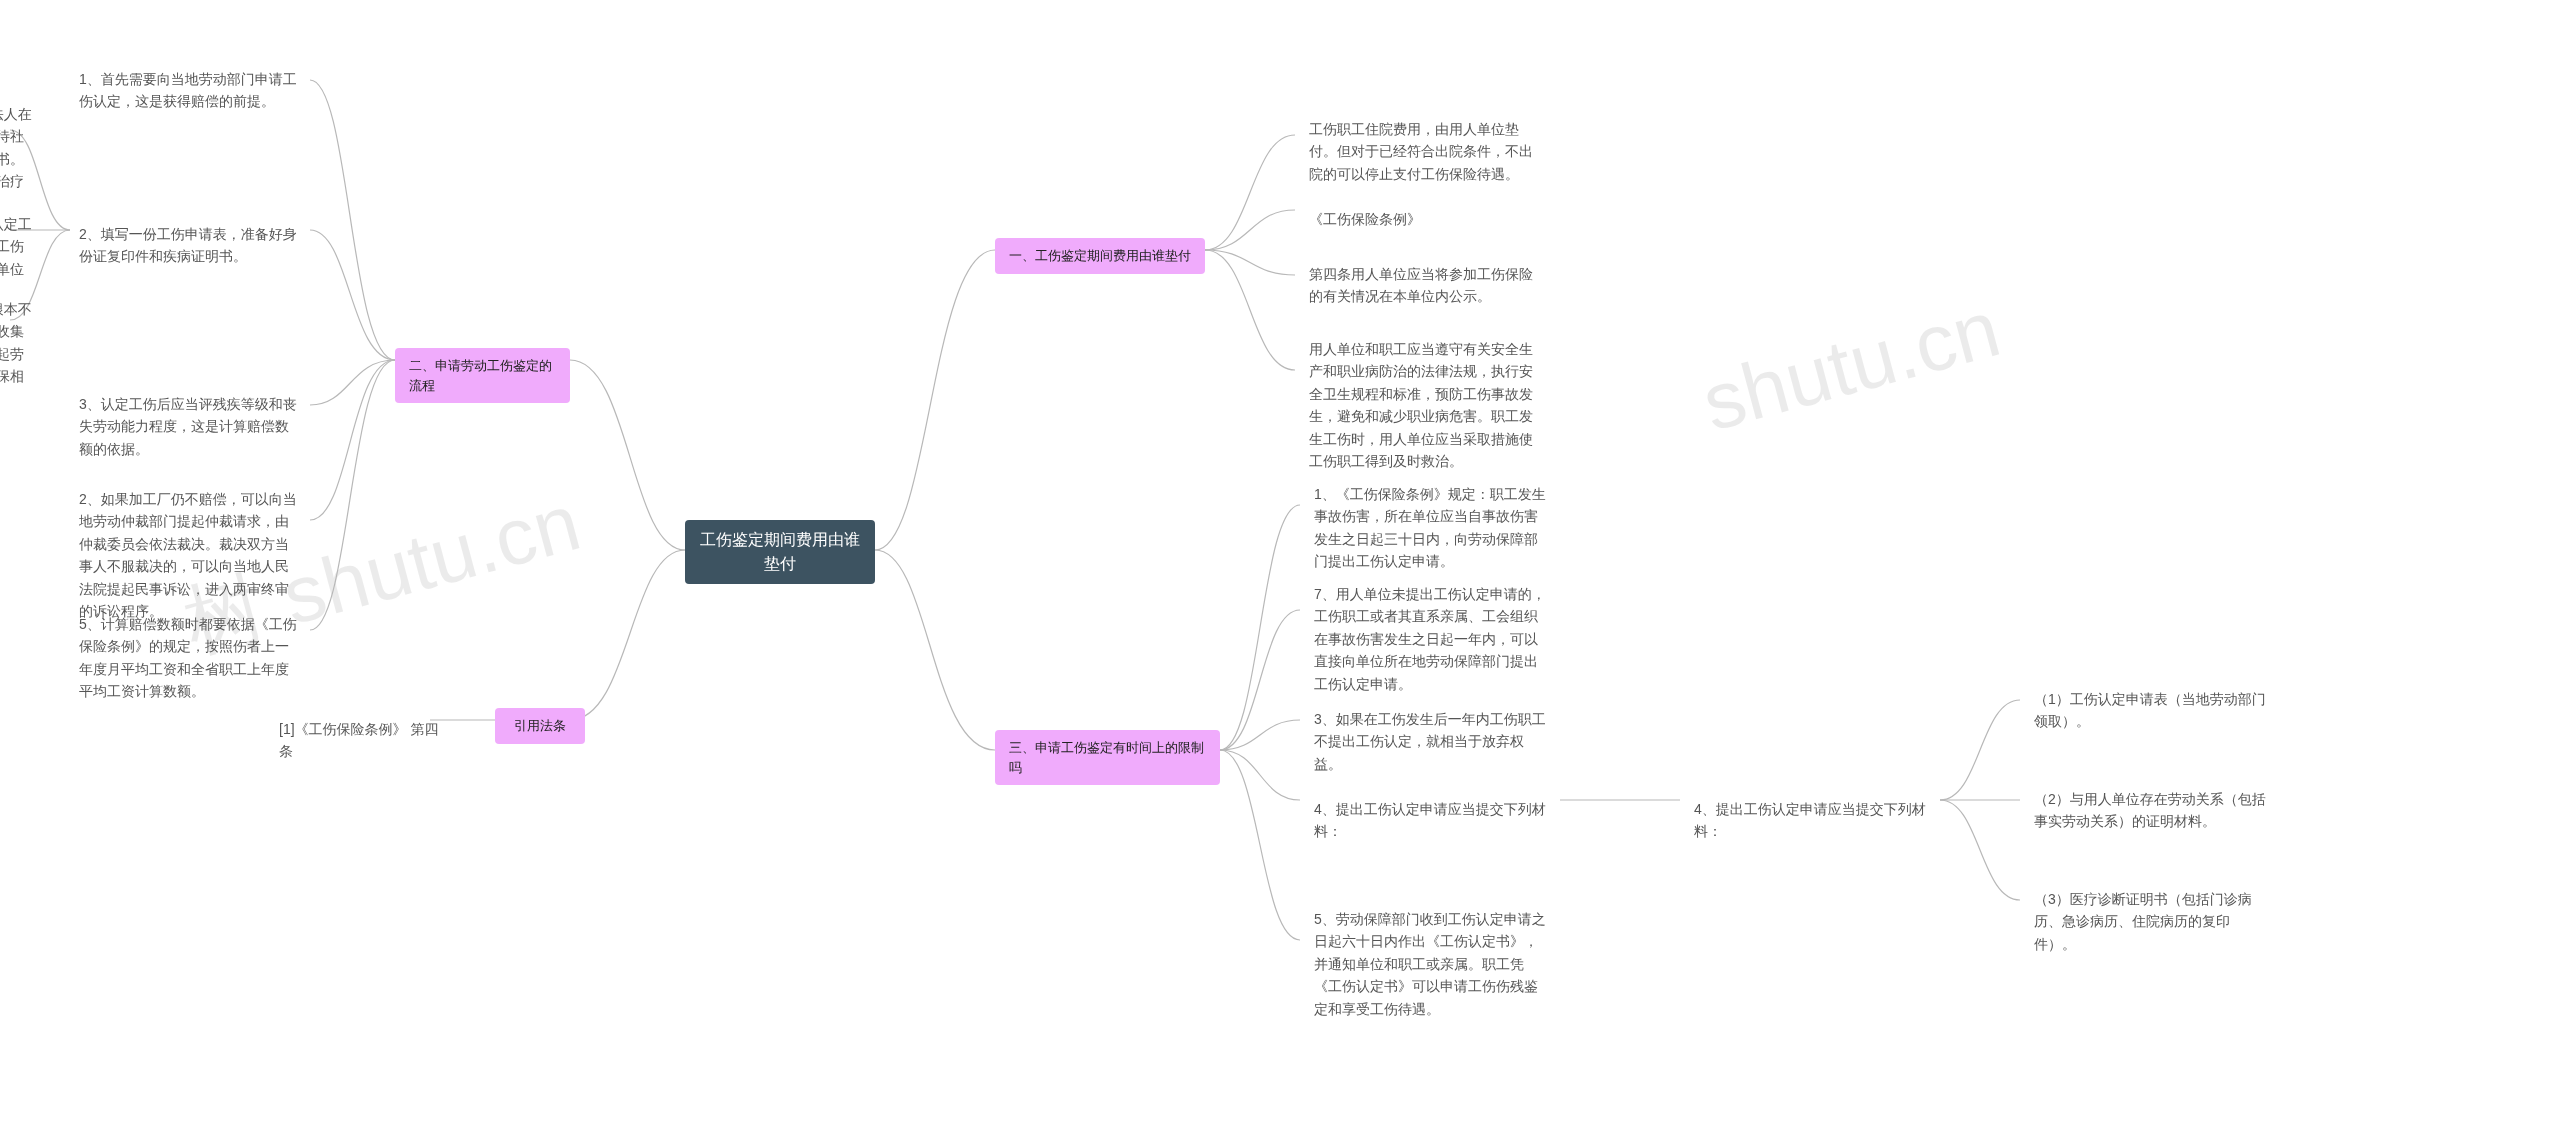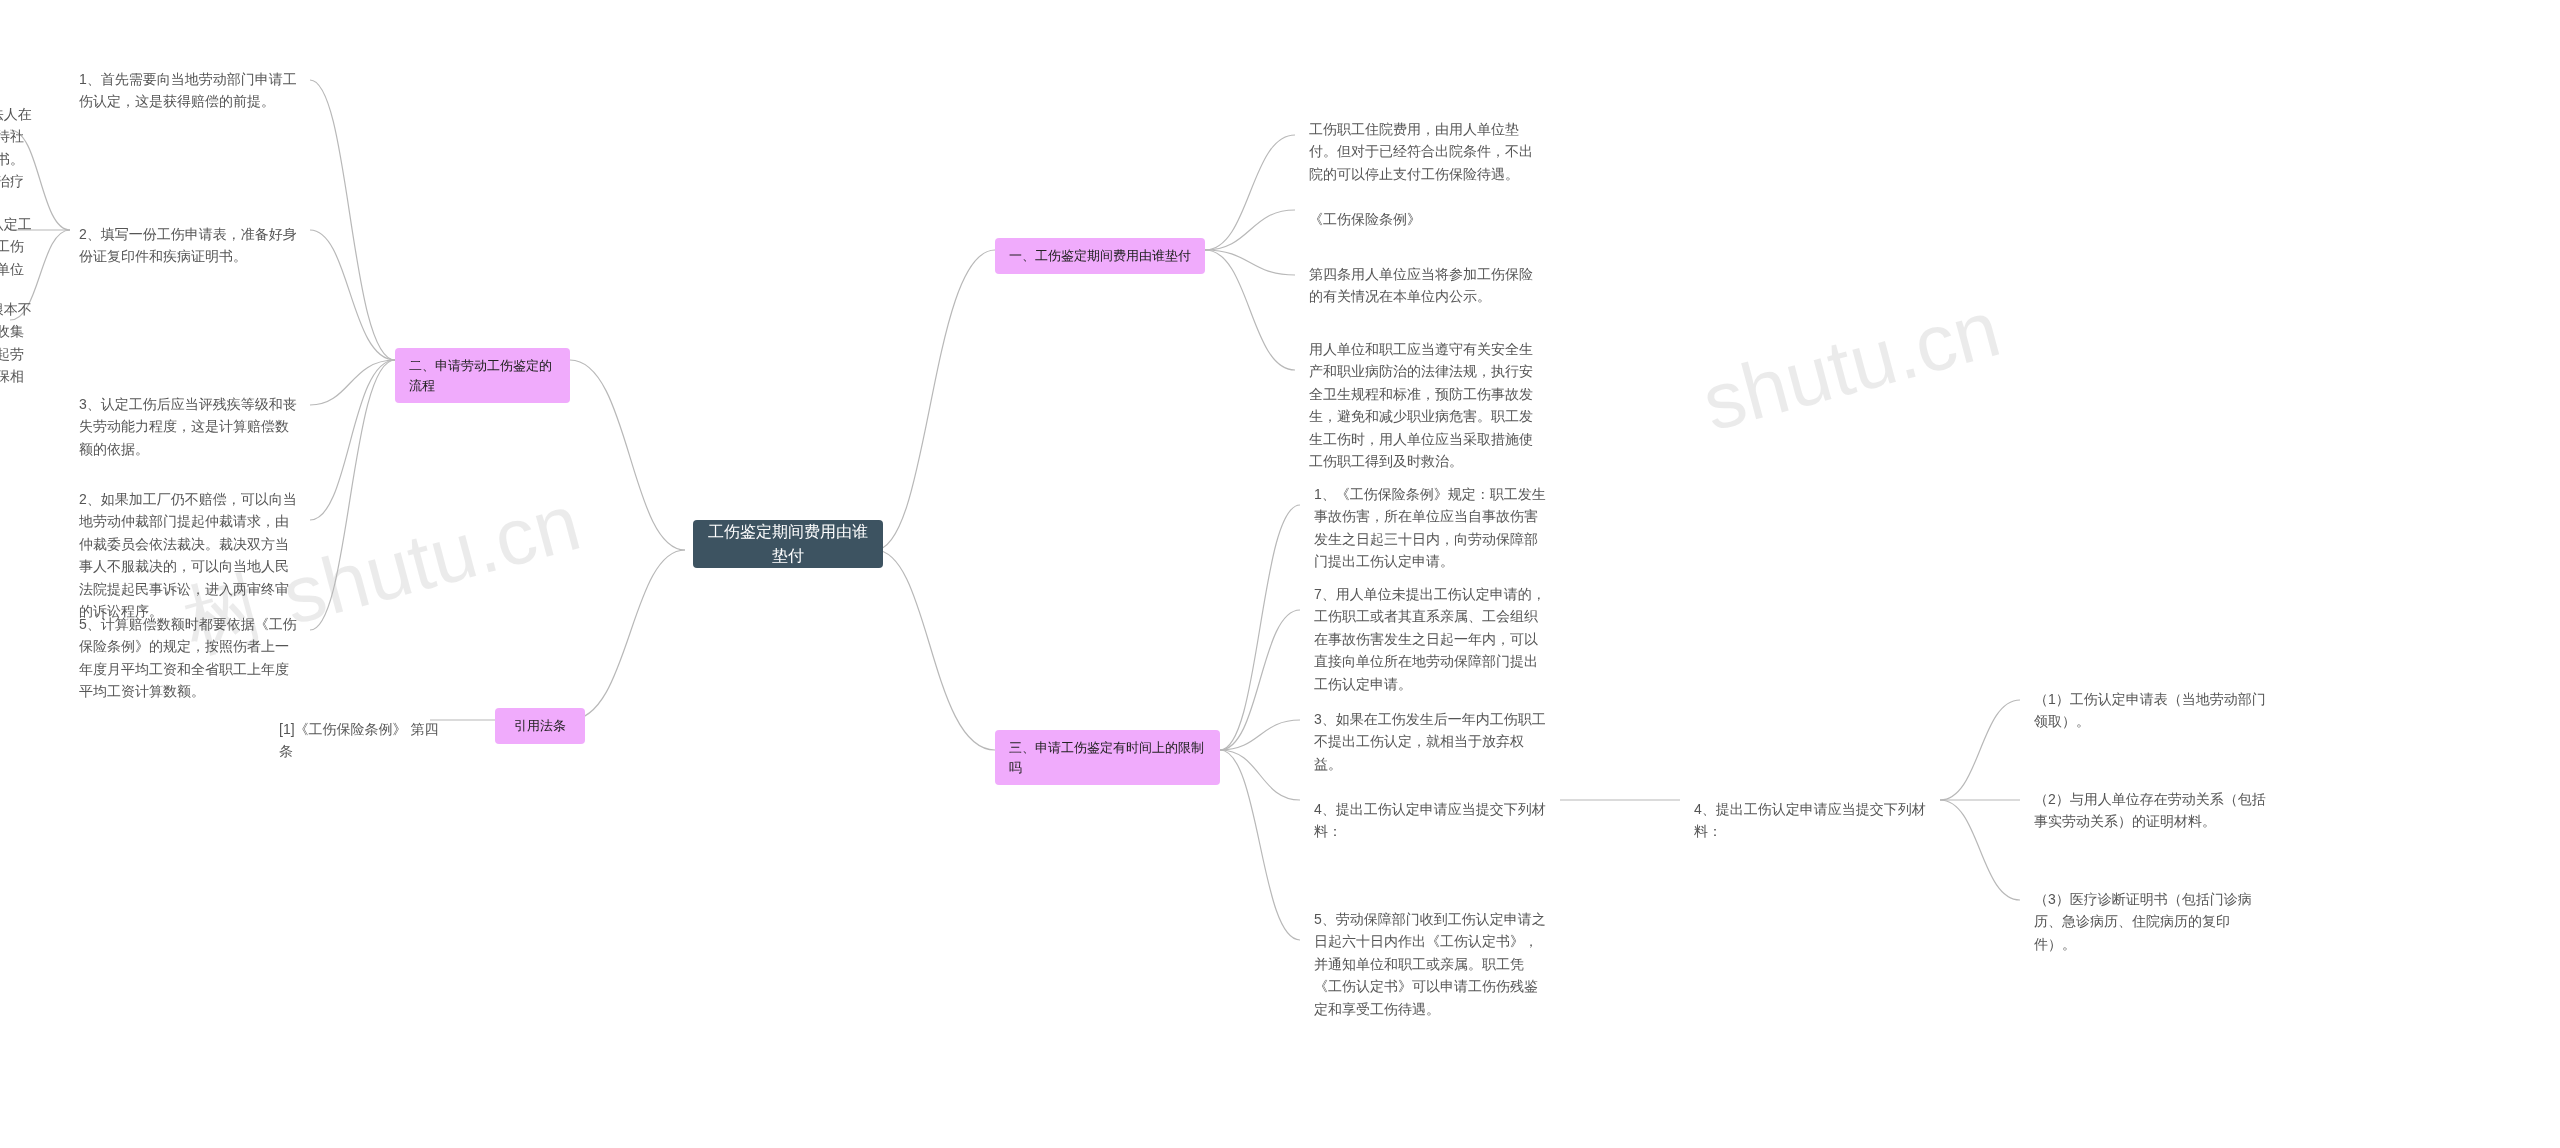--- a/index.html
+++ b/index.html
@@ -29,26 +29,25 @@
     position: absolute;
     padding: 8px 14px;
     border-radius: 4px;
     line-height: 1.5;
   }
   .center-node {
     background: #3d5361;
     color: #fff;
     text-align: center;
     width: 190px;
-    height: 48px;
+    height: 64px;
     display: flex;
     align-items: center;
     justify-content: center;
     font-size: 16px;
-    margin-left: 8px;
   }
   .branch-node {
     background: #f0abfc;
     color: #222;
     border-radius: 4px;
   }
   .leaf-node {
     color: #555;
     font-size: 14px;
     max-width: 260px;

